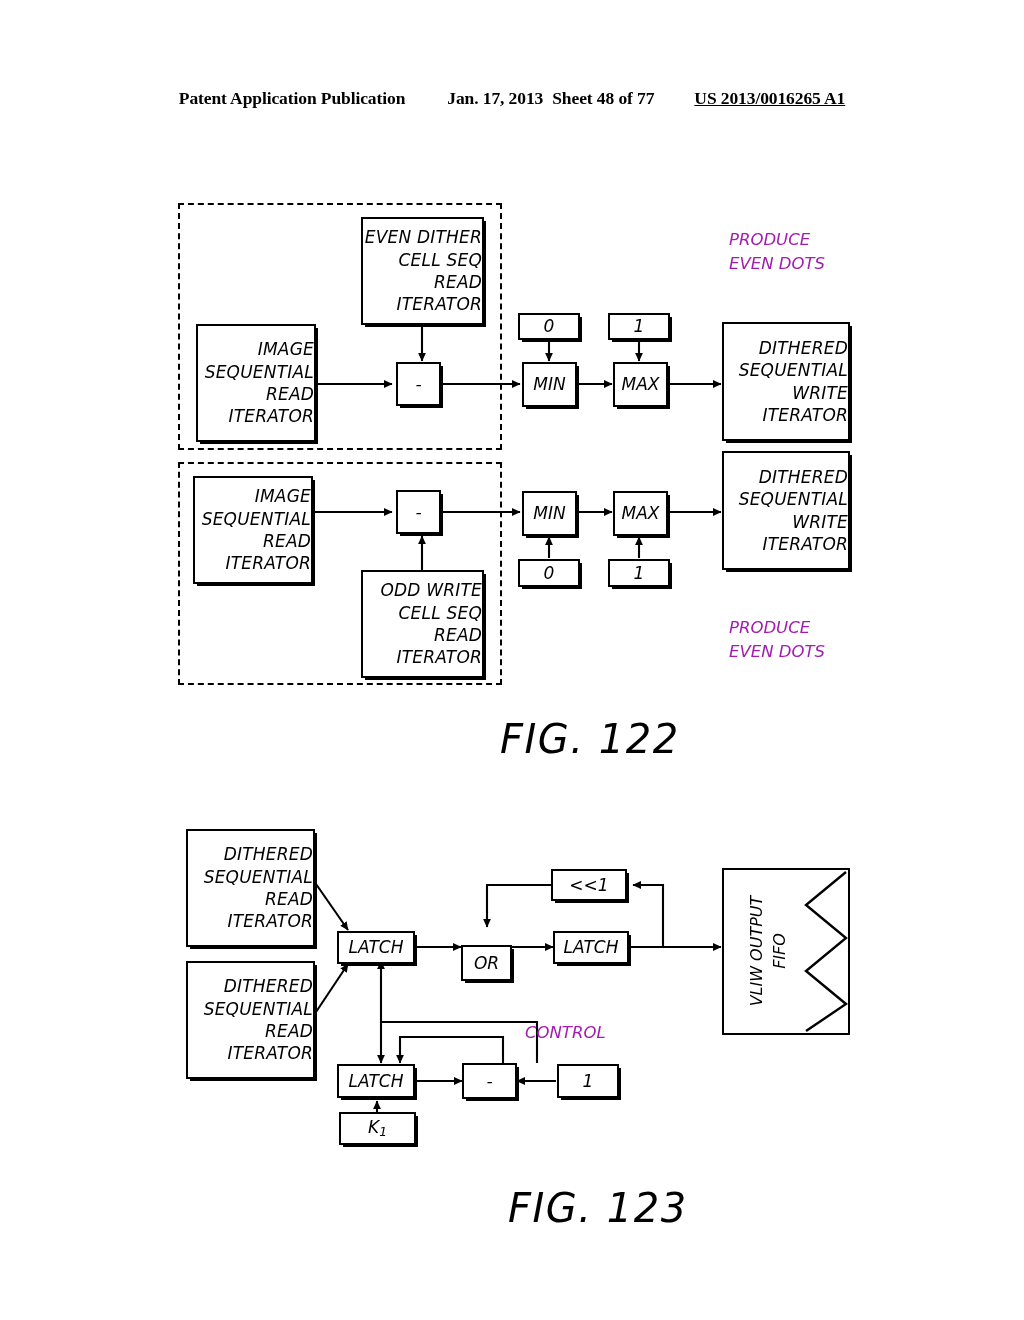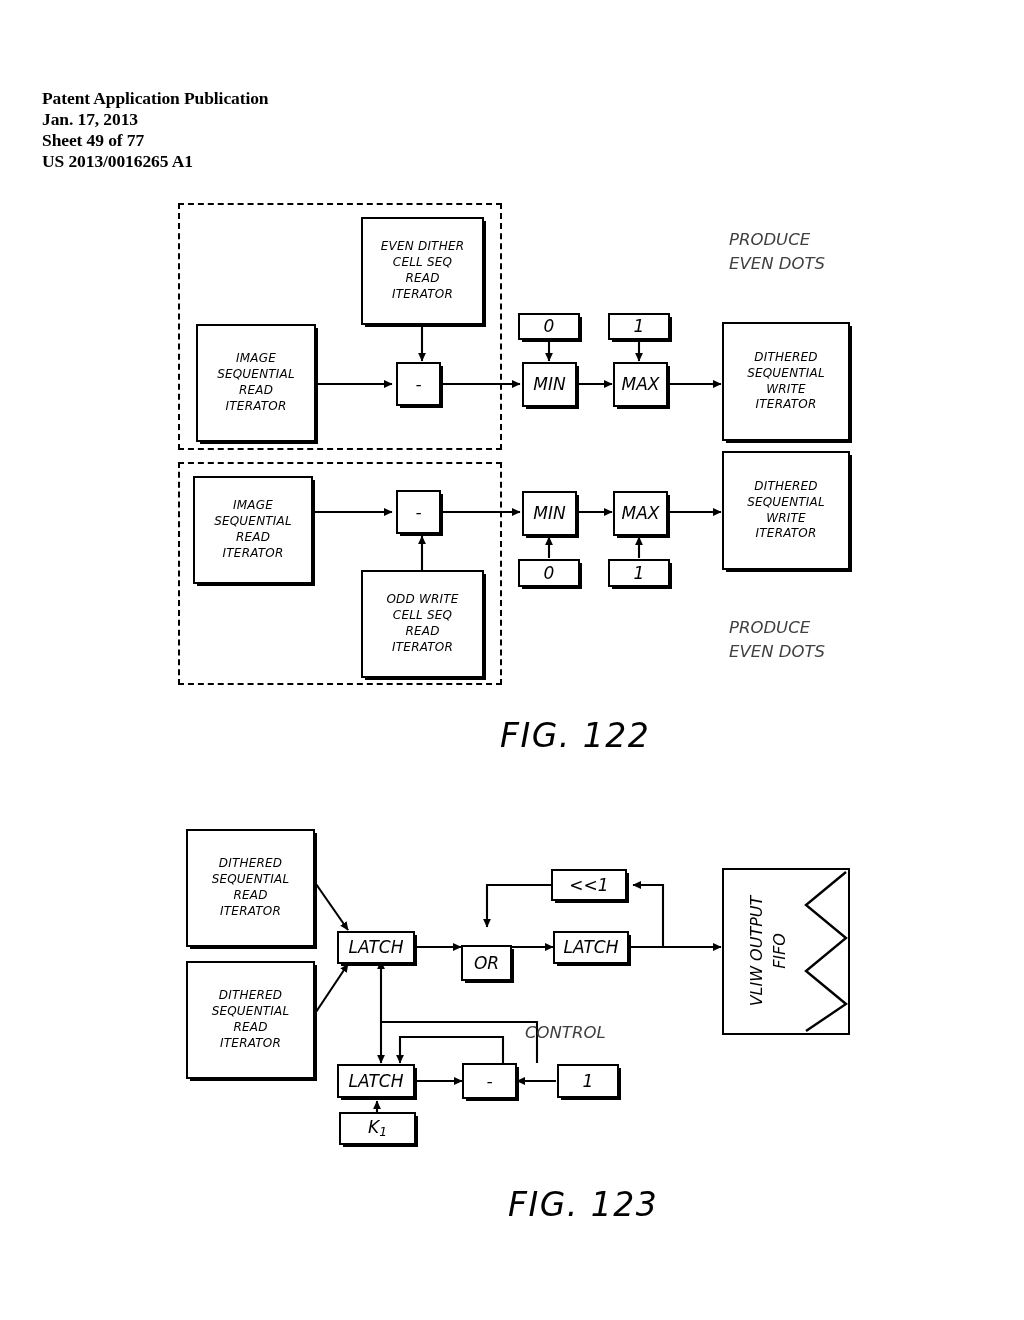--- a/index.html
+++ b/index.html
@@ -22,26 +22,25 @@
     left: 0;
     width: 1024px;
     display: flex;
     justify-content: center;
     align-items: baseline;
     font-family: "Liberation Serif", serif;
     font-weight: bold;
     font-size: 17.5px;
     color: #000;
     letter-spacing: -0.1px;
-    flex-direction: column;
   }
   #patent-header .hdr-pub { }
   #patent-header .hdr-date { margin-left: 42px; }
   #patent-header .hdr-sheet { margin-left: 9px; }
-  #patent-header .hdr-num { margin-left: 40px; }
+  #patent-header .hdr-num { margin-left: 40px; text-decoration: underline; }
 
   
   .fig-canvas {
     position: absolute;
     left: 0;
     top: 0;
     width: 1024px;
     height: 1320px;
     pointer-events: none;
   }
@@ -58,49 +57,49 @@
     justify-content: center;
     font-family: "DejaVu Sans", sans-serif;
     font-style: italic;
     color: #000;
     text-align: center;
     line-height: 1.32;
     box-shadow: 3px 3px 0 -1px #000;
   }
   .box .ln { display: block; white-space: nowrap; }
 
-  .box-big { font-size: 12px; letter-spacing: 0.2px; }
+  .box-big { font-size: 17px; letter-spacing: 0.2px; align-items: flex-end; }
   .box-op  { font-size: 17px; }
 
   
   .dashgroup {
     position: absolute;
     box-sizing: border-box;
     border: 2.2px dashed #000;
     background: transparent;
   }
 
   
   .annot {
     position: absolute;
     font-family: "DejaVu Sans", sans-serif;
     font-style: italic;
     font-size: 16.5px;
-    color: #404040;
+    color: #a21caf;
     line-height: 1.45;
     text-align: left;
     white-space: nowrap;
   }
 
   
   .figcap {
     position: absolute;
     font-family: "DejaVu Sans", sans-serif;
     font-style: italic;
-    font-size: 33px;
+    font-size: 40px;
     letter-spacing: 1.5px;
     color: #000;
     white-space: nowrap;
   }
 
   
   .rot-label {
     position: absolute;
     font-family: "DejaVu Sans", sans-serif;
     font-style: italic;
@@ -113,21 +112,21 @@
     line-height: 1.45;
   }
   .sub { font-size: 0.72em; vertical-align: -0.28em; }
 </style>
 </head>
 <body>
 
 <div id="patent-header">
   <span class="hdr-pub">Patent Application Publication</span>
   <span class="hdr-date">Jan. 17, 2013</span>
-  <span class="hdr-sheet">Sheet 49 of 77</span>
+  <span class="hdr-sheet">Sheet 48 of 77</span>
   <span class="hdr-num">US 2013/0016265 A1</span>
 </div>
 
 <div class="dashgroup" style="left:178px; top:203px; width:324px; height:247px;"></div>
 <div class="dashgroup" style="left:178px; top:462px; width:324px; height:223px;"></div>
 
 <svg class="fig-canvas" viewBox="0 0 1024 1320">
   <defs>
     <marker id="ah" markerWidth="9" markerHeight="9" refX="8" refY="4.5" orient="auto" markerUnits="userSpaceOnUse">
       <path d="M0,0.6 L8.6,4.5 L0,8.4 z" fill="#000"></path>

